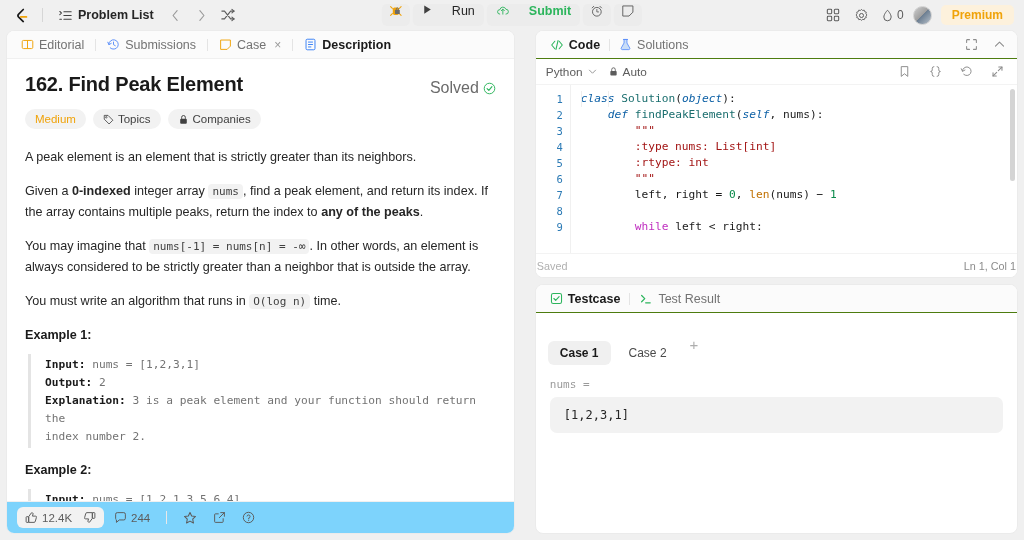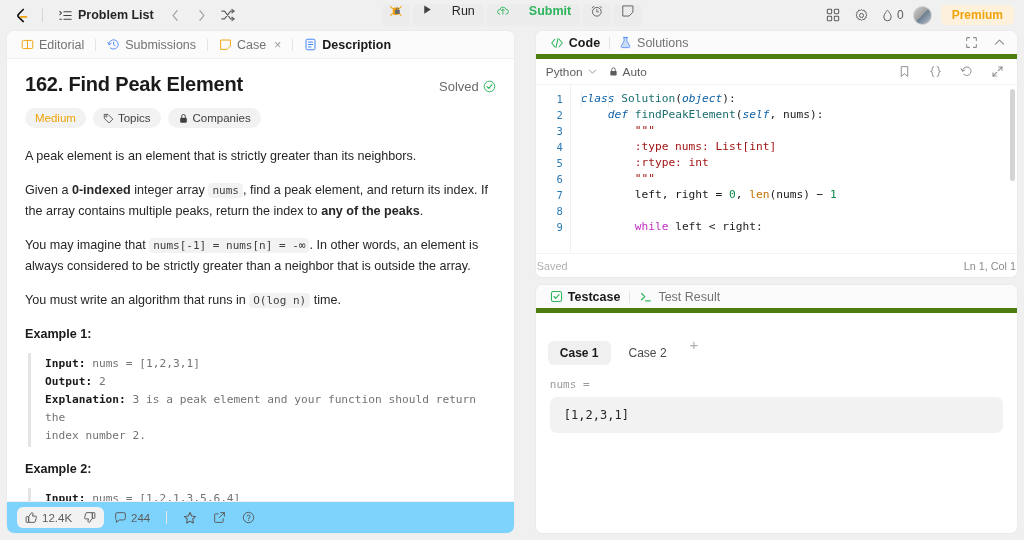--- a/index.html
+++ b/index.html
@@ -67,21 +67,21 @@
   }
   .tab { display: flex; align-items: center; gap: 5px; padding: 3px 6px; border-radius: 5px; font-size: 12.5px; color: #737373; white-space: nowrap; }
   .tab.active { color: #1a1a1a; font-weight: 700; }
   .tab-sep { width: 1px; height: 12px; background: #e4e4e4; margin: 0 3px; }
   .tab-close { font-size: 12px; color: #9a9a9a; margin-left: 3px; }
 
   
   .desc-body { flex: 1; overflow: hidden; padding: 14px 18px 0 18px; position: relative; }
   .title-row { display: flex; align-items: flex-start; }
   .ptitle { font-size: 20px; font-weight: 600; color: #1a1a1a; letter-spacing: -0.2px; }
-  .solved { margin-left: auto; display: flex; align-items: center; gap: 4px; font-size: 13px; color: #6b6b6b; padding-top: 6px; justify-content: space-between; }
+  .solved { margin-left: auto; display: flex; align-items: center; gap: 4px; font-size: 16px; color: #6b6b6b; padding-top: 6px; justify-content: space-between; }
   .badges { display: flex; gap: 7px; margin-top: 12px; }
   .badge { display: flex; align-items: center; gap: 4px; font-size: 11.5px; background: #f2f2f2; color: #404040; border-radius: 20px; padding: 4px 10px; }
   .badge.medium { color: #f0a30a; font-weight: 500; }
 
   .prose { margin-top: 18px; font-size: 12.6px; line-height: 1.62; color: #262626; }
   .prose p { margin-bottom: 14px; }
   .prose b { font-weight: 700; }
   code.inl {
     font-family: "DejaVu Sans Mono", monospace;
     font-size: 11px; background: #f2f2f2; color: #404040;
@@ -105,21 +105,21 @@
   }
   .vote-group { display: flex; align-items: center; background: #f2f2f2; border-radius: 6px; padding: 3px 4px; gap: 3px; }
   .vote-item { display: flex; align-items: center; gap: 4px; font-size: 11.5px; color: #5c5c5c; padding: 1px 4px; }
   .bar-item { display: flex; align-items: center; gap: 4px; font-size: 11.5px; color: #5c5c5c; padding: 3px 6px; border-radius: 5px; }
   .bar-sep { width: 1px; height: 13px; background: #e8e8e8; margin: 0 6px; }
 
   
   .code-panel { height: 248px; display: flex; flex-direction: column; }
   .panel-head {
     height: 28px; display: flex; align-items: center;
-    padding: 0 8px; background: #fbfbfb; border-bottom: 5px solid #4d7c0f;
+    padding: 0 8px; background: #fbfbfb; border-bottom: 1px solid #4d7c0f;
     flex-shrink: 0;
   }
   .head-right { margin-left: auto; display: flex; align-items: center; gap: 8px; }
   .langbar {
     height: 26px; display: flex; align-items: center; gap: 10px;
     padding: 0 10px; border-bottom: 1px solid #f3f3f3; flex-shrink: 0; background: #fff;
   }
   .lang { display: flex; align-items: center; gap: 4px; font-size: 11.8px; color: #5c5c5c; }
   .auto { display: flex; align-items: center; gap: 4px; font-size: 11.8px; color: #5c5c5c; }
   .lang-right { margin-left: auto; display: flex; align-items: center; gap: 11px; }

